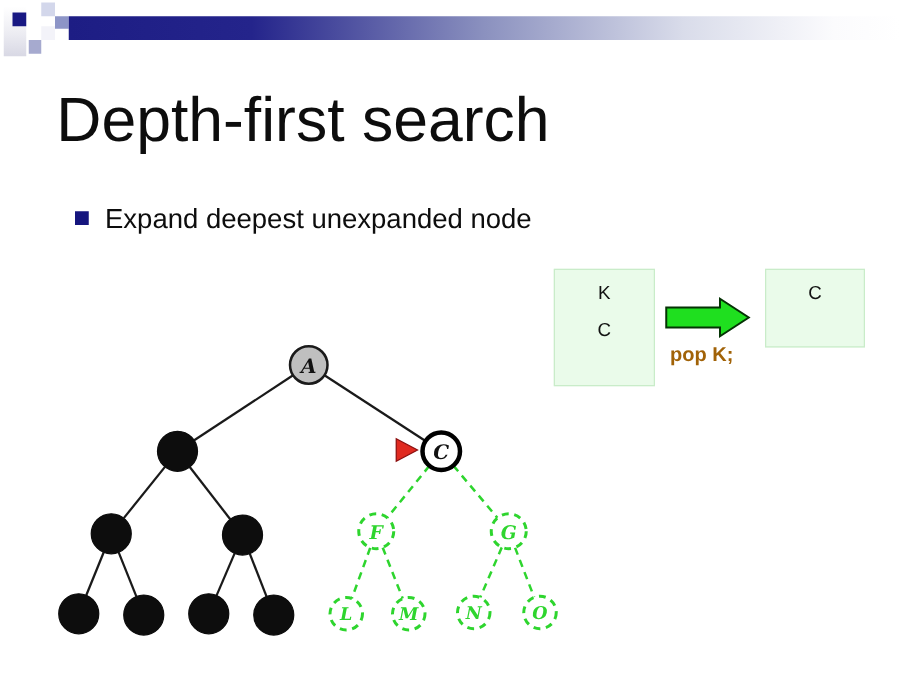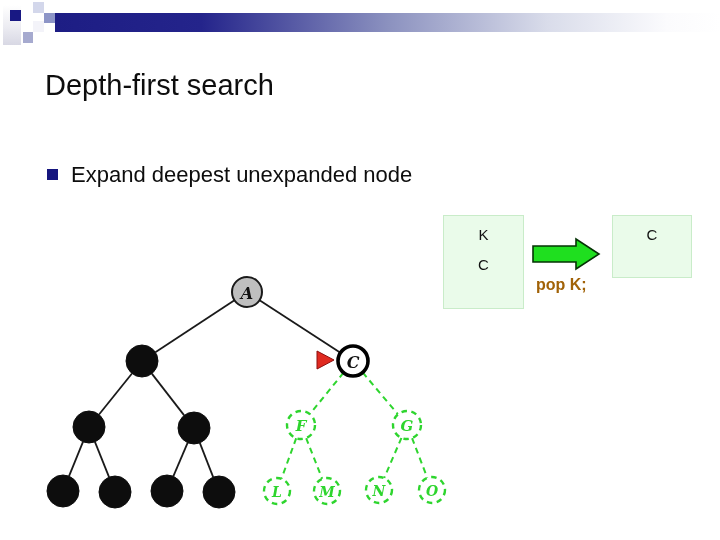--- a/index.html
+++ b/index.html
@@ -11,22 +11,22 @@
   .deco-strip{position:absolute;left:3px;top:5px;width:18px;height:40px;
     background:linear-gradient(180deg,#ffffff 0%,#ececf2 55%,#d8d8e4 100%);}
   .deco-navy{position:absolute;left:10px;top:10px;width:11px;height:11px;background:#181883;}
   .deco-lav{position:absolute;left:33px;top:2px;width:11px;height:11px;background:#d3d7eb;}
   .deco-white{position:absolute;left:33px;top:21px;width:11px;height:11px;background:#f3f3f9;}
   .deco-slate{position:absolute;left:44px;top:13px;width:11px;height:10px;background:#8d95c7;}
   .deco-mid{position:absolute;left:23px;top:32px;width:10px;height:11px;background:#a6aacf;}
   .deco-bar{position:absolute;left:55px;top:13px;width:665px;height:19px;
     background:linear-gradient(to right,#1d1d84 0%,#24248b 22%,#8b91bf 50%,#d9dcea 74%,#fbfbfd 92%,#ffffff 100%);}
   
-  .title{position:absolute;left:45px;top:70px;font-size:29px;line-height:1.05;color:#0d0d0d;}
-  .bullet-row{position:absolute;left:47px;top:162px;display:flex;align-items:flex-start;justify-content:flex-end;}
+  .title{position:absolute;left:45px;top:70px;font-size:50px;line-height:1.05;color:#0d0d0d;}
+  .bullet-row{position:absolute;left:60px;top:162px;display:flex;align-items:flex-start;justify-content:flex-end;}
   .bullet-marker{flex:0 0 auto;width:11px;height:11px;background:#15157e;margin-top:7px;margin-right:13px;}
   .bullet-text{font-size:22px;color:#0d0d0d;}
   
   .stack-box{position:absolute;background:#eafbea;border:1px solid #c9ecc9;
     box-sizing:border-box;padding-top:3px;}
   .stack-before{left:443px;top:215px;width:81px;height:94px;}
   .stack-after{left:612px;top:215px;width:80px;height:63px;}
   .stack-item{height:30px;display:flex;align-items:center;justify-content:center;
     font-size:15px;color:#111;}
   .arrow-wrap{position:absolute;left:530px;top:236px;width:74px;height:37px;}

